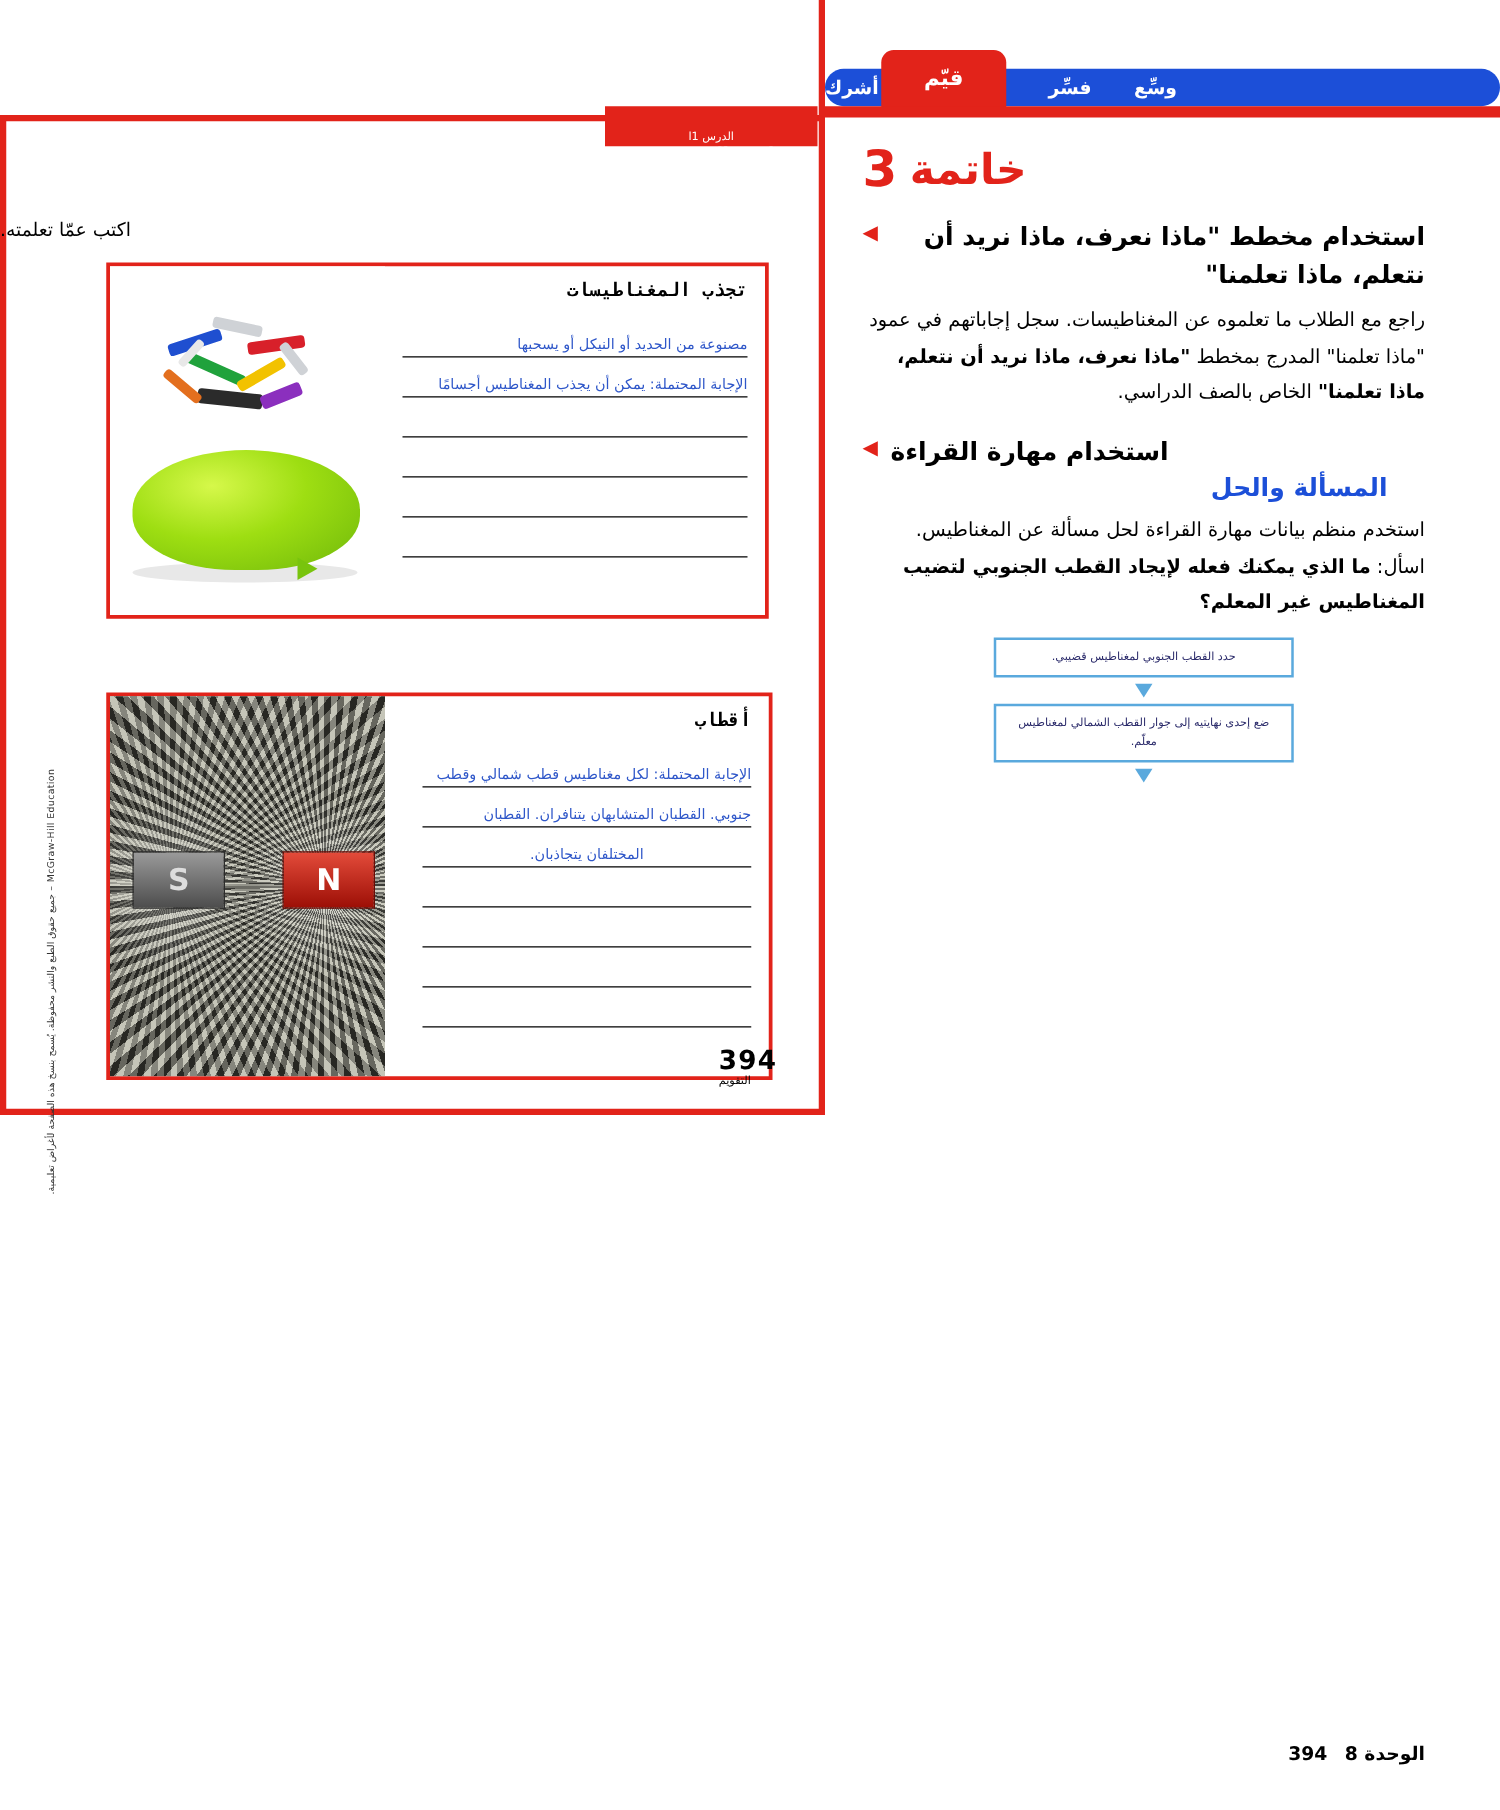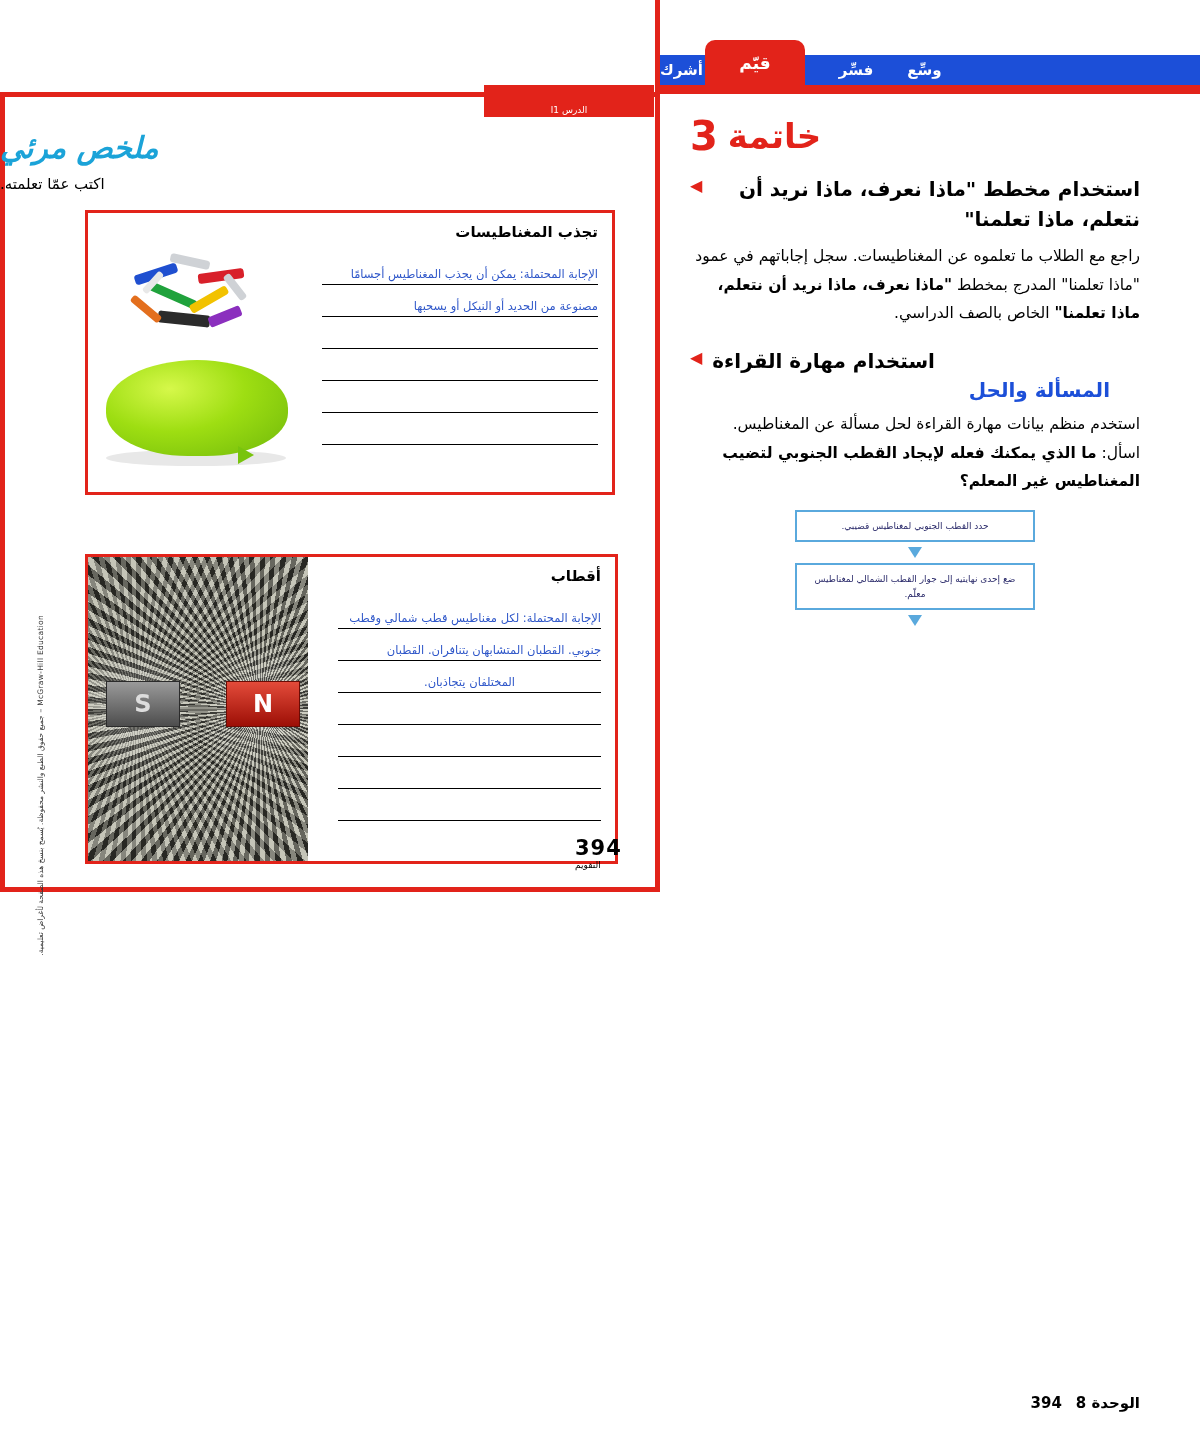--- a/index.html
+++ b/index.html
@@ -1,19 +1,19 @@
 <!DOCTYPE html>
 <html lang="ar" dir="rtl"><head>
 <meta charset="utf-8">
 <style>
   html,body{margin:0;padding:0;background:#ffffff;}
   body{width:1200px;height:1448px;position:relative;font-family:"DejaVu Sans","Liberation Sans",sans-serif;color:#000;}
 
   
-  .tabbar{position:absolute;top:55px;right:0;width:540px;height:30px;background:#1c4fd8;}
+  .tabbar{position:absolute;top:55px;right:0;width:540px;height:30px;background:#1c4fd8;border-radius:15px;}
   .tabbar .tabs{display:flex;flex-direction:row-reverse;align-items:center;height:30px;padding-right:20px;gap:34px;}
   .tabbar .tab{color:#ffffff;font-size:15px;font-weight:bold;letter-spacing:1px;}
   .tab-active{position:absolute;top:40px;right:395px;width:100px;height:46px;background:#e2231a;
       border-radius:10px 10px 0 0;color:#fff;font-size:17px;font-weight:bold;
       display:flex;align-items:center;justify-content:center;}
   .redline{position:absolute;top:85px;right:0;width:540px;height:9px;background:#e2231a;}
 
   .main{position:absolute;top:110px;right:0;width:540px;padding:0 60px 0 30px;box-sizing:border-box;}
   .sect-title{display:flex;flex-direction:row-reverse;align-items:center;gap:10px;margin:6px 0 14px 0;}
   .sect-num{color:#e2231a;font-size:40px;font-weight:bold;line-height:1;}
@@ -47,21 +47,21 @@
 
   .summary-title{position:absolute;top:130px;left:0;width:640px;text-align:left;
       color:#1ba3d8;font-size:30px;font-weight:bold;font-style:italic;letter-spacing:2px;}
   .summary-sub{position:absolute;top:175px;left:0;width:640px;text-align:left;font-size:15px;}
 
   .card{position:absolute;border:3px solid #e2231a;box-sizing:border-box;display:flex;flex-direction:row;}
   .card1{top:210px;left:85px;width:530px;height:285px;}
   .card2{top:554px;left:85px;width:533px;height:310px;gap:16px;}
   .card .txt{flex:1;padding:10px 14px 6px 14px;box-sizing:border-box;}
   .card .img{width:220px;position:relative;overflow:hidden;}
-  .card-h{text-align:right;font-size:15px;font-weight:bold;margin-bottom:12px;}
+  .card-h{text-align:right;font-size:15px;font-weight:bold;margin-bottom:12px;font-family:Liberation Mono, monospace;}
   .ansline{border-bottom:1px solid #000;height:31px;position:relative;}
   .ansline span{position:absolute;bottom:3px;right:0;left:0;text-align:right;color:#2f57c9;
        font-size:11.5px;font-family:"DejaVu Sans","Liberation Sans",sans-serif;}
   .ansline.c span{text-align:center;}
 
   
   .balloon-wrap{position:absolute;inset:0;background:#fff;}
   .balloon{position:absolute;left:18px;bottom:36px;width:182px;height:96px;border-radius:50% 50% 45% 45%;
     background:radial-gradient(ellipse at 35% 30%, #d6f84a 0%, #9ede12 45%, #6fb80a 100%);}
   .knot{position:absolute;left:150px;bottom:28px;width:0;height:0;border-left:16px solid #78c40d;
@@ -139,31 +139,30 @@
   <div class="sheet-border-top"></div>
   <div class="sheet-border-right"></div>
   <div class="sheet-border-bottom"></div>
   <div class="sheet-border-left"></div>
 
   <div class="tagbox">
     <div class="t1">الدرس 1ا</div>
     <div class="t2">مراجعة الدرس</div>
   </div>
 
-  <div class="summary-title">ملخص مرئي</div>
   <div class="summary-sub">اكتب عمّا تعلمته.</div>
 
   <div class="card card1">
     <div class="txt">
       <div class="card-h">تجذب المغناطيسات</div>
       <div class="ansline">
+          <span>مصنوعة من الحديد أو النيكل أو يسحبها</span>
+        </div>
+      <div class="ansline">
           <span>الإجابة المحتملة: يمكن أن يجذب المغناطيس أجسامًا</span>
-        </div>
-      <div class="ansline">
-          <span>مصنوعة من الحديد أو النيكل أو يسحبها</span>
         </div>
       <div class="ansline">
           <span></span>
         </div>
       <div class="ansline">
           <span></span>
         </div>
       <div class="ansline">
           <span></span>
         </div>

